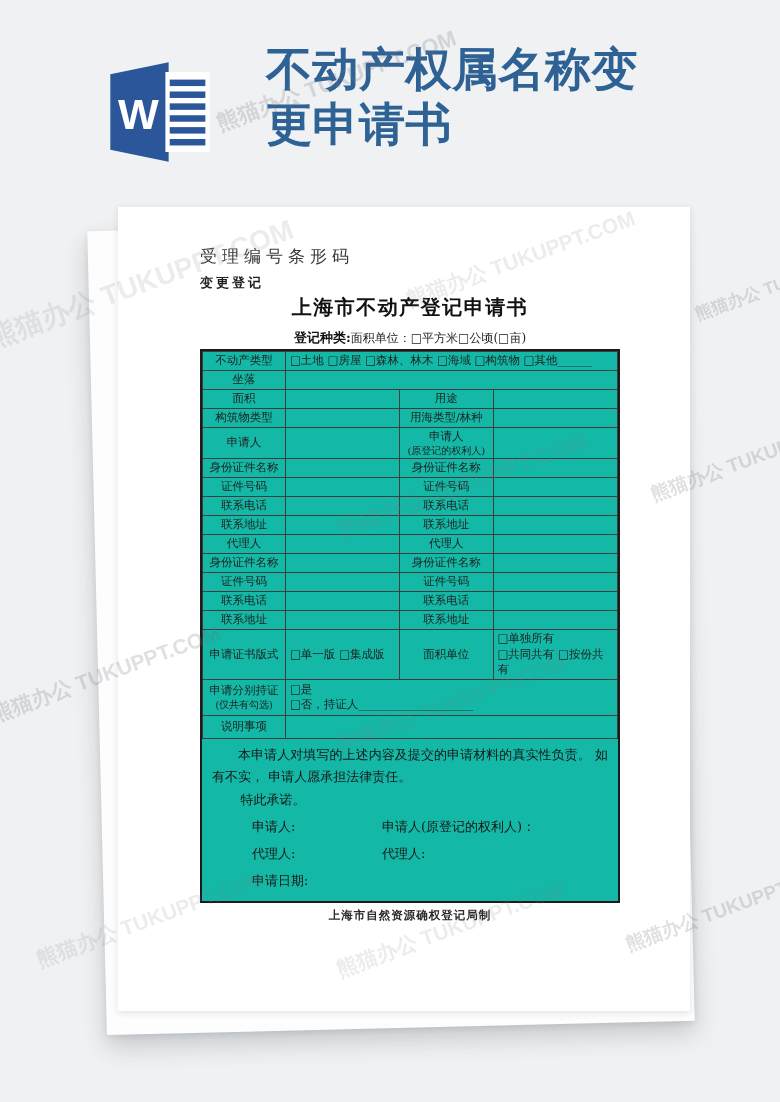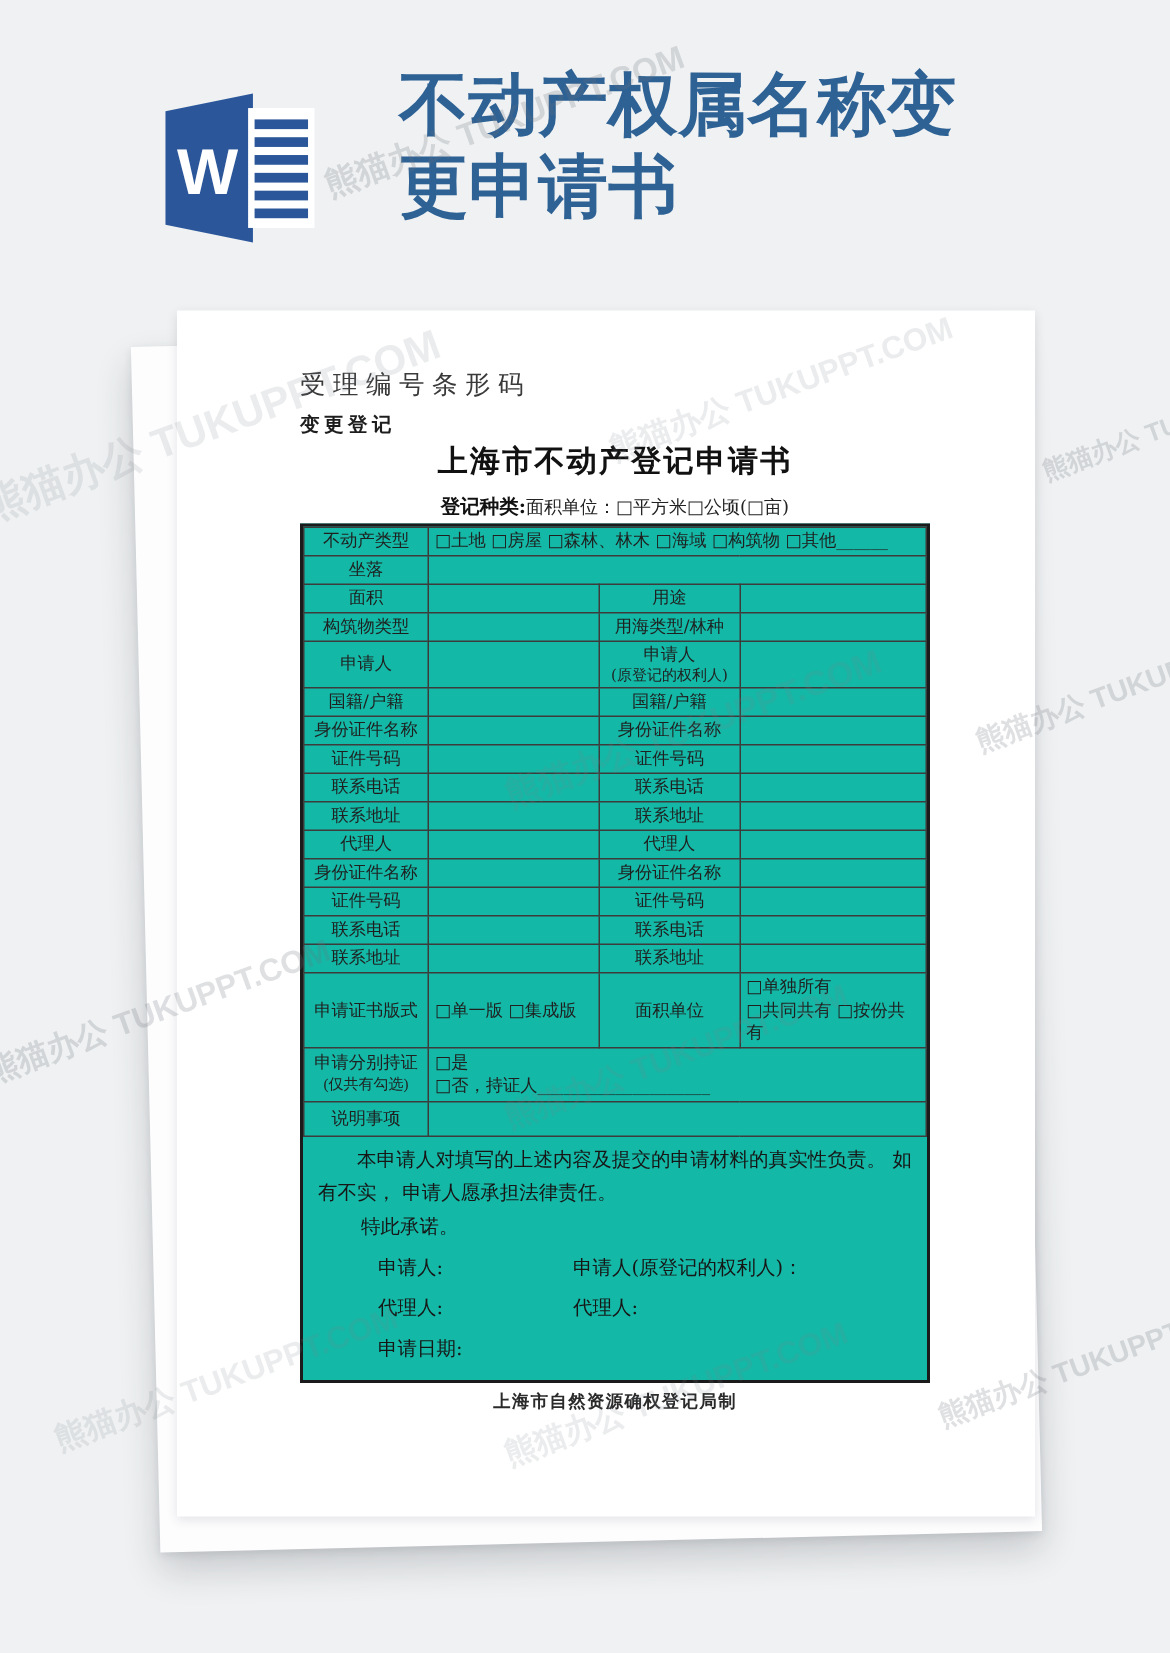--- a/index.html
+++ b/index.html
@@ -169,34 +169,20 @@
               <tr>
                 <td class="lbl tall">
                   <div>申请人</div>
                 </td>
                 <td class="val">
                   <div></div>
                 </td>
                 <td class="lbl">
                   <div>申请人</div>
                   <div class="sub">(原登记的权利人)</div>
-                </td>
-                <td class="val">
-                  <div></div>
-                </td>
-              </tr>
-              <tr>
-                <td class="lbl">
-                  <div>国籍/户籍</div>
-                </td>
-                <td class="val">
-                  <div></div>
-                </td>
-                <td class="lbl">
-                  <div>国籍/户籍</div>
                 </td>
                 <td class="val">
                   <div></div>
                 </td>
               </tr>
               <tr>
                 <td class="lbl">
                   <div>身份证件名称</div>
                 </td>
                 <td class="val">

